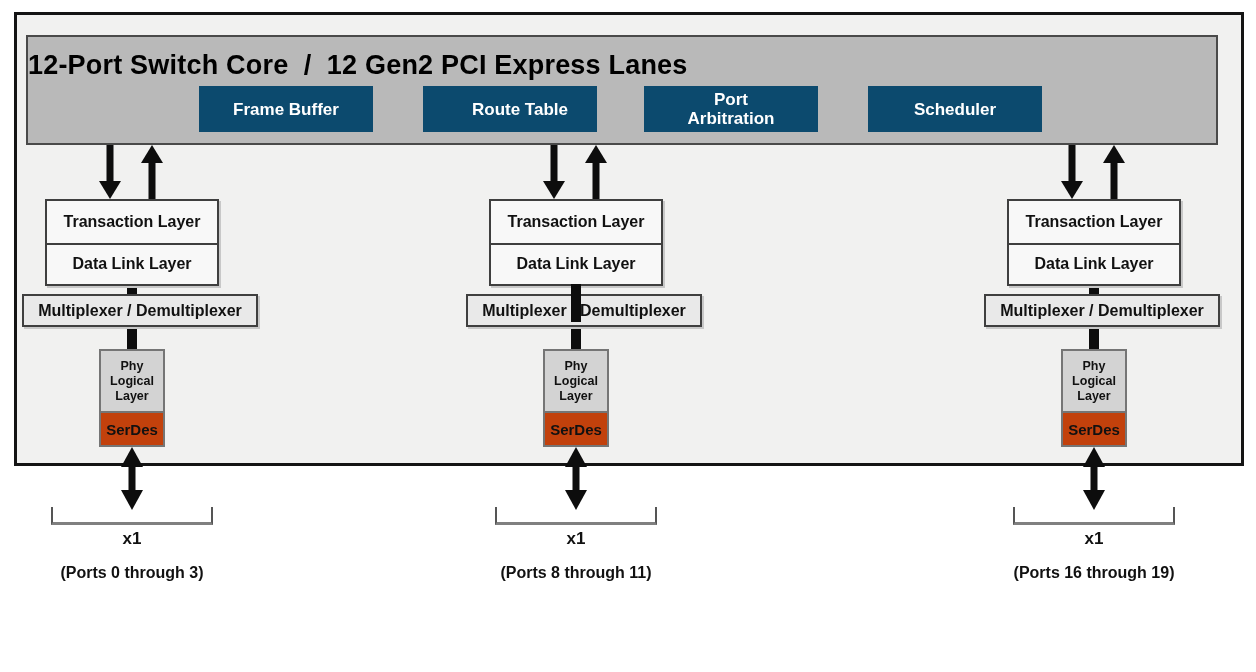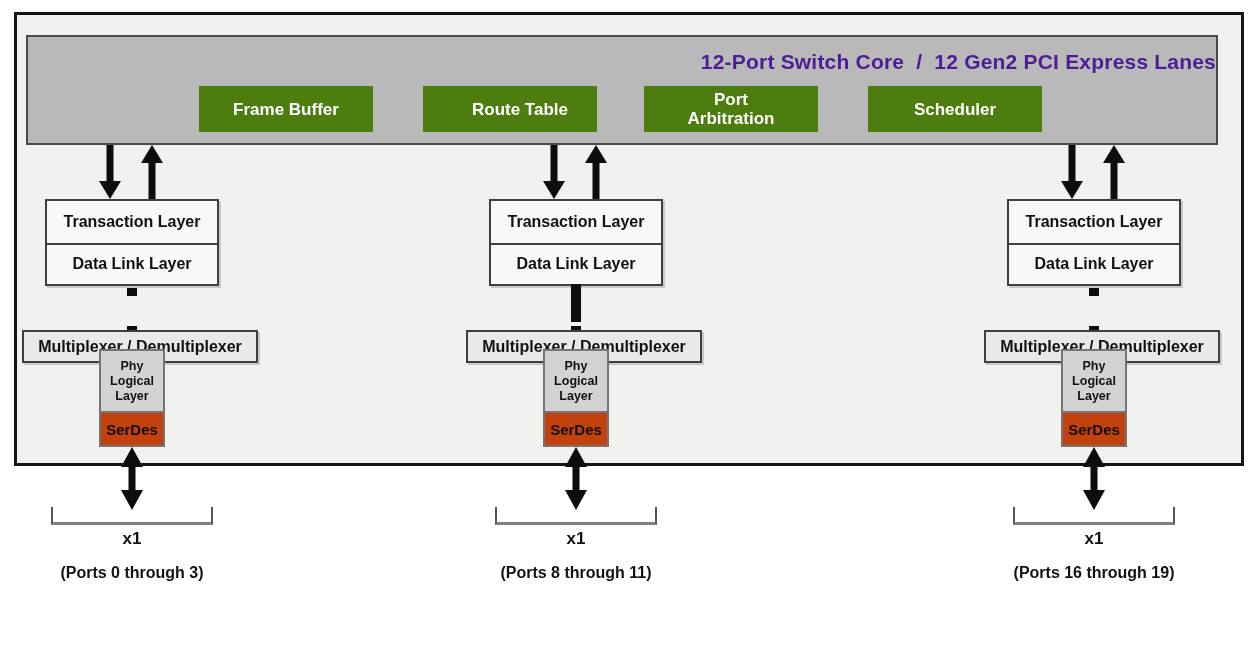--- a/index.html
+++ b/index.html
@@ -22,26 +22,26 @@
 
   
   .core-bar {
     position: absolute; left: 26px; top: 35px;
     width: 1192px; height: 110px;
     background: #b9b9b9;
     border: 2px solid #4a4a4a;
   }
   .core-title {
     position: absolute; top: 13px; left: 0; width: 100%;
-    text-align: right; font-size: 21px; letter-spacing: 0.2px;
-    white-space: pre; color: #4c1d95;
+    text-align: left; font-size: 27px; letter-spacing: 0.2px;
+    white-space: pre; color: #000000;
   }
   .core-block {
     position: absolute; top: 49px; height: 46px; width: 174px;
-    background: #4d7c0f; color: #ffffff;
+    background: #0c4a6e; color: #ffffff;
     display: flex; flex-direction: column; align-items: center; justify-content: center;
     font-size: 17px; line-height: 19px; text-align: center;
   }
   .core-block.b0 { left: 171px; }
   .core-block.b1 { left: 395px; padding-left: 20px; }
   .core-block.b2 { left: 616px; }
   .core-block.b3 { left: 840px; }
 
   
   .stack { position: absolute; top: 145px; width: 244px; height: 460px; }
@@ -67,21 +67,21 @@
 
   .connector { position: absolute; left: 117px; width: 10px; background: #0d0d0d; }
   .connector.c1 { top: 139px; height: 12px; }
   .stack.s1 .connector.c1 { height: 38px; z-index: 4; }
   .connector.c2 { top: 181px; height: 25px; }
 
   .mux-box {
     position: absolute; left: 12px; top: 149px; width: 236px; height: 33px;
     background: #e9e9e9; border: 2px solid #3f3f3f;
     display: flex; align-items: center; justify-content: center;
-    font-size: 16px; box-shadow: 2px 2px 0 #c8c8c8; z-index: 2; margin-top: 36px;
+    font-size: 16px; box-shadow: 2px 2px 0 #c8c8c8; z-index: 2;
   }
 
   .phy-box {
     position: absolute; left: 89px; top: 204px; width: 66px; height: 64px;
     background: #d3d3d3; border: 2px solid #757575;
     display: flex; flex-direction: column; align-items: center; justify-content: center;
     font-size: 12.5px; line-height: 15px; text-align: right; z-index: 2;
   }
   .serdes-box {
     position: absolute; left: 89px; top: 266px; width: 66px; height: 36px;

